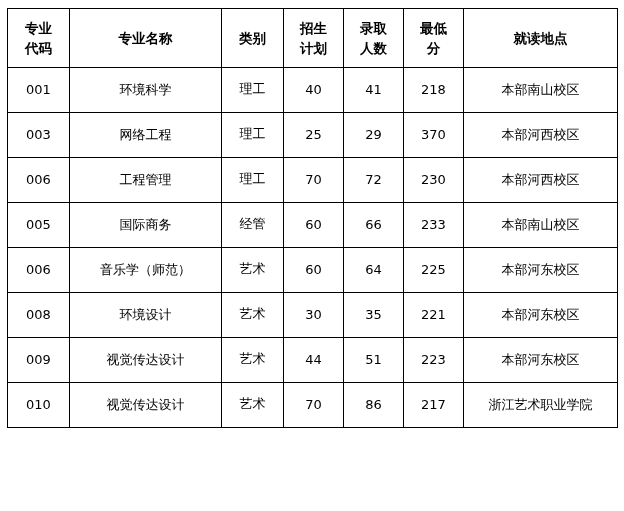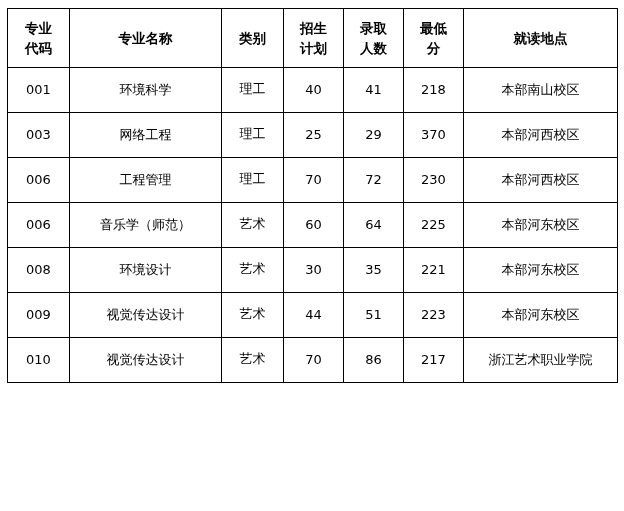--- a/index.html
+++ b/index.html
@@ -132,20 +132,29 @@
       <tr>
         <td class="cell-code">006</td>
         <td class="cell-name">工程管理</td>
         <td class="cell-cat">理工</td>
         <td class="cell-num">70</td>
         <td class="cell-num">72</td>
         <td class="cell-num">230</td>
         <td class="cell-campus">本部河西校区</td>
       </tr>
       <tr>
+        <td class="cell-code">005</td>
+        <td class="cell-name">国际商务</td>
+        <td class="cell-cat">经管</td>
+        <td class="cell-num">60</td>
+        <td class="cell-num">66</td>
+        <td class="cell-num">233</td>
+        <td class="cell-campus">本部南山校区</td>
+      </tr>
+      <tr>
         <td class="cell-code">006</td>
         <td class="cell-name">音乐学（师范）</td>
         <td class="cell-cat">艺术</td>
         <td class="cell-num">60</td>
         <td class="cell-num">64</td>
         <td class="cell-num">225</td>
         <td class="cell-campus">本部河东校区</td>
       </tr>
       <tr>
         <td class="cell-code">008</td>

